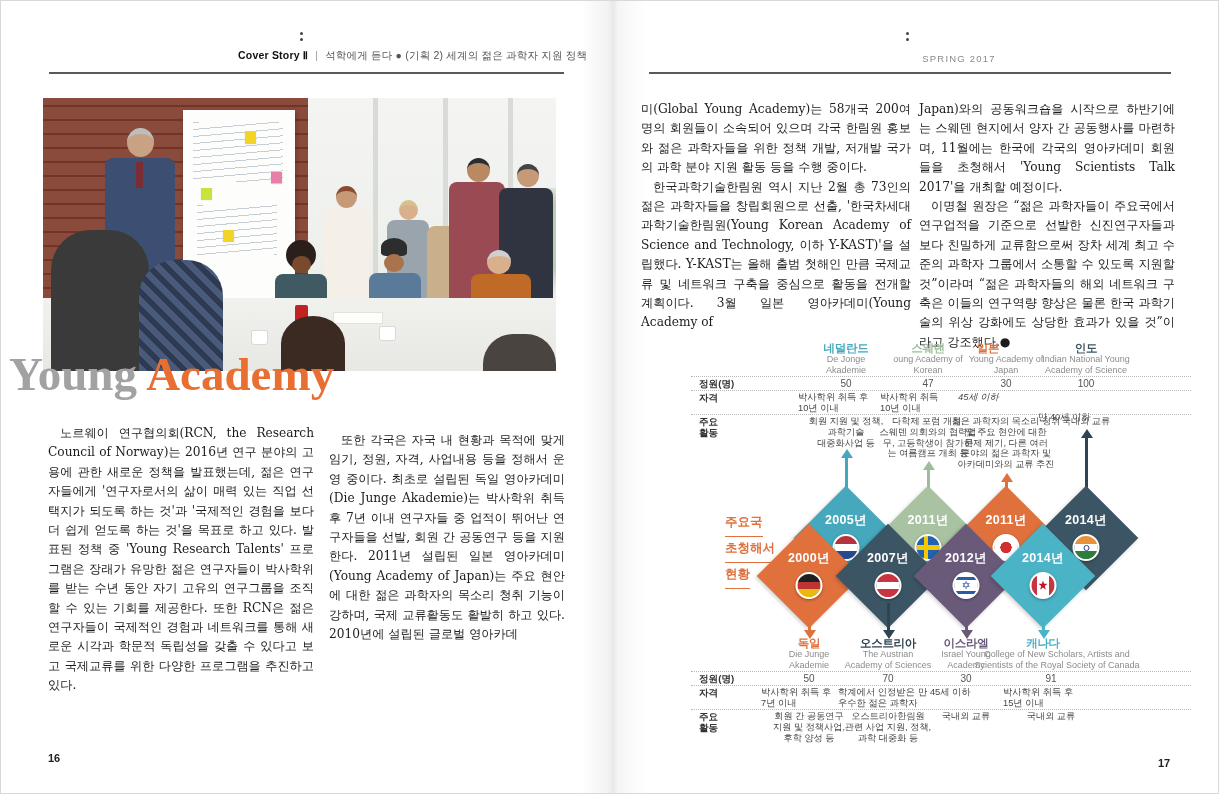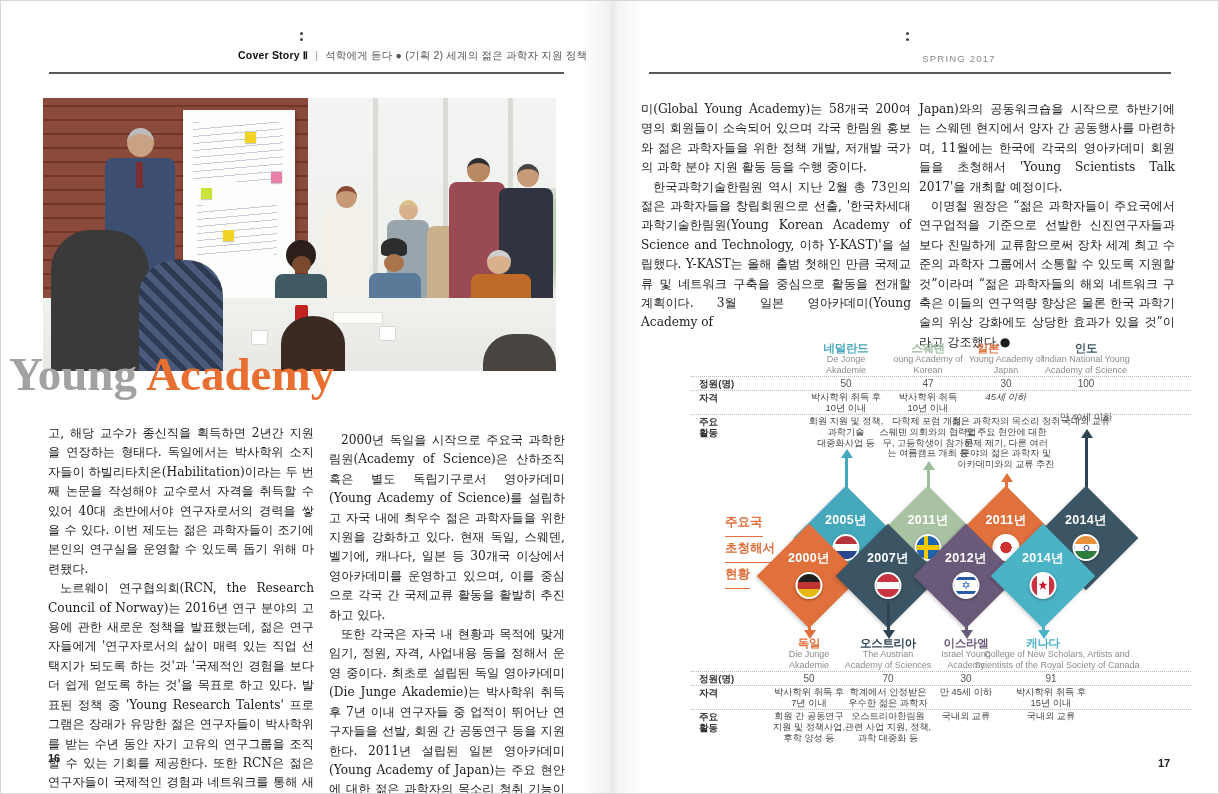--- a/index.html
+++ b/index.html
@@ -45,21 +45,21 @@
   .bodycol p.ind{text-indent:12px;}
   .sechead{font-family:"Liberation Sans",sans-serif;font-weight:bold;font-size:13.2px;color:#111;
     border-bottom:2px solid #2b2b2b;padding-bottom:9px;margin-bottom:13px;letter-spacing:-.3px;}
   
   #info{left:690px;top:332px;width:502px;height:432px;font-family:"Liberation Sans",sans-serif;}
   .dotline{left:0;width:500px;border-top:1px dotted #b9b9b9;}
   .rowlab{left:8px;font-size:9.6px;font-weight:bold;color:#333;white-space:pre-line;line-height:11px;}
   .cname{font-size:11.5px;font-weight:bold;text-align:center;letter-spacing:-.3px;}
   .cen{font-size:9px;color:#8c8c8c;text-align:center;line-height:10.5px;white-space:pre-line;}
   .cval{font-size:10px;color:#555;text-align:center;}
-  .celig{font-size:9.3px;color:#444;text-align:center;line-height:10.8px;white-space:pre-line;}
+  .celig{font-size:9.3px;color:#444;line-height:10.8px;white-space:pre-line;}
   .cact{font-size:9.2px;color:#444;text-align:center;line-height:10.8px;white-space:pre-line;}
   .ctr{transform:translateX(-50%);}
   
   .teal{color:#45a8bc;--c:#45a8bc;}
   .sage{color:#9fbd9d;--c:#a8c2a2;}
   .orange{color:#e0703c;--c:#e0703c;}
   .slate{color:#3c5564;--c:#3c5564;}
   .purple{color:#6a5a7a;--c:#6a5a7a;}
   .navy{color:#2e4453;--c:#2e4453;}
   .teal2{color:#4ab3c6;--c:#4ab3c6;}
@@ -162,26 +162,24 @@
     <div class="abs" style="left:96px;top:162px;width:84px;height:111px;border-radius:36px 36px 0 0;background:repeating-linear-gradient(45deg,#4a5a7a 0 6px,#2e3a52 6px 12px);"></div>
     <div class="abs head" style="left:238px;top:218px;width:64px;height:55px;background:#3a2a22;border-radius:50% 50% 0 0;"></div>
     <div class="abs" style="left:440px;top:236px;width:73px;height:37px;border-radius:30px 30px 0 0;background:#4a4440;"></div>
   </div>
 
   <div class="abs" id="headline">
     <span class="w1">Young </span><span class="w2">Academy</span>
   </div>
 
   <div class="abs bodycol" style="left:47px;top:423px;width:266px;">
-    <p>고, 해당 교수가 종신직을 획득하면 2년간 지원을 연장하는 형태다. 독일에서는 박사학위 소지자들이 하빌리타치온(Habilitation)이라는 두 번째 논문을 작성해야 교수로서 자격을 취득할 수 있어 40대 초반에서야 연구자로서의 경력을 쌓을 수 있다. 이번 제도는 젊은 과학자들이 조기에 본인의 연구실을 운영할 수 있도록 돕기 위해 마련됐다.</p>
     <p class="ind">노르웨이 연구협의회(RCN, the Research Council of Norway)는 2016년 연구 분야의 고용에 관한 새로운 정책을 발표했는데, 젊은 연구자들에게 '연구자로서의 삶이 매력 있는 직업 선택지가 되도록 하는 것'과 '국제적인 경험을 보다 더 쉽게 얻도록 하는 것'을 목표로 하고 있다. 발표된 정책 중 'Young Research Talents' 프로그램은 장래가 유망한 젊은 연구자들이 박사학위를 받는 수년 동안 자기 고유의 연구그룹을 조직할 수 있는 기회를 제공한다. 또한 RCN은 젊은 연구자들이 국제적인 경험과 네트워크를 통해 새로운 시각과 학문적 독립성을 갖출 수 있다고 보고 국제교류를 위한 다양한 프로그램을 추진하고 있다.</p>
   </div>
   <div class="abs" style="left:328px;top:430px;width:236px;">
     <div class="bodycol">
-      <p class="ind">2000년 독일을 시작으로 주요국 과학한림원(Academy of Science)은 산하조직 혹은 별도 독립기구로서 영아카데미(Young Academy of Science)를 설립하고 자국 내에 최우수 젊은 과학자들을 위한 지원을 강화하고 있다. 현재 독일, 스웨덴, 벨기에, 캐나다, 일본 등 30개국 이상에서 영아카데미를 운영하고 있으며, 이를 중심으로 각국 간 국제교류 활동을 활발히 추진하고 있다.</p>
       <p class="ind">또한 각국은 자국 내 현황과 목적에 맞게 임기, 정원, 자격, 사업내용 등을 정해서 운영 중이다. 최초로 설립된 독일 영아카데미(Die Junge Akademie)는 박사학위 취득 후 7년 이내 연구자들 중 업적이 뛰어난 연구자들을 선발, 회원 간 공동연구 등을 지원한다. 2011년 설립된 일본 영아카데미(Young Academy of Japan)는 주요 현안에 대한 젊은 과학자의 목소리 청취 기능이 강하며, 국제 교류활동도 활발히 하고 있다. 2010년에 설립된 글로벌 영아카데</p>
     </div>
   </div>
 
   <div class="abs bodycol" style="left:640px;top:99px;width:270px;">
     <p>미(Global Young Academy)는 58개국 200여 명의 회원들이 소속되어 있으며 각국 한림원 홍보와 젊은 과학자들을 위한 정책 개발, 저개발 국가의 과학 분야 지원 활동 등을 수행 중이다.</p>
     <p class="ind">한국과학기술한림원 역시 지난 2월 총 73인의 젊은 과학자들을 창립회원으로 선출, '한국차세대과학기술한림원(Young Korean Academy of Science and Technology, 이하 Y-KAST)'을 설립했다. Y-KAST는 올해 출범 첫해인 만큼 국제교류 및 네트워크 구축을 중심으로 활동을 전개할 계획이다. 3월 일본 영아카데미(Young Academy of</p>
   </div>
   <div class="abs bodycol" style="left:918px;top:99px;width:256px;">
     <p>Japan)와의 공동워크숍을 시작으로 하반기에는 스웨덴 현지에서 양자 간 공동행사를 마련하며, 11월에는 한국에 각국의 영아카데미 회원들을 초청해서 'Young Scientists Talk 2017'을 개최할 예정이다.</p>

